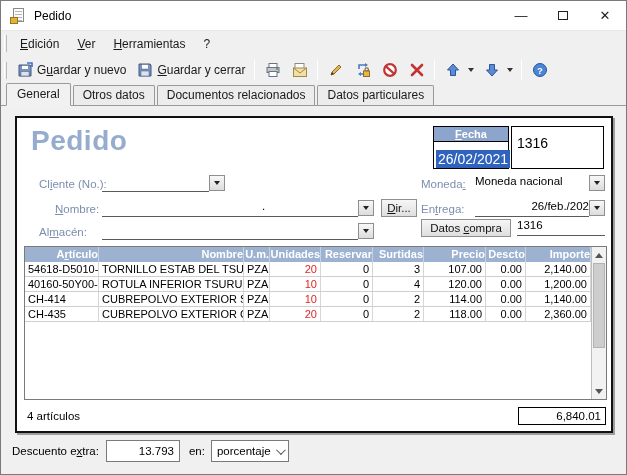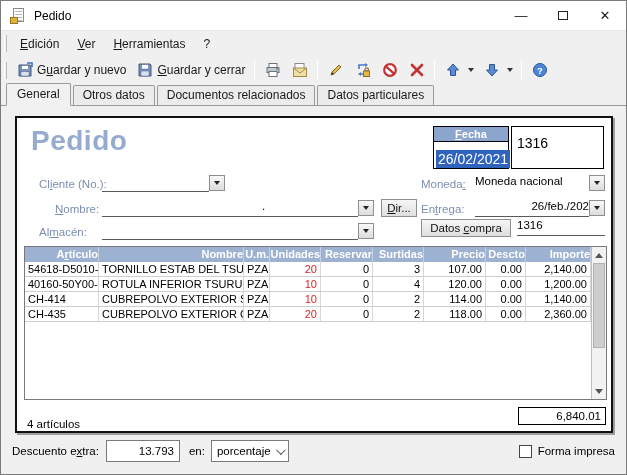--- a/index.html
+++ b/index.html
@@ -97,21 +97,21 @@
   .vs-arrow { position:absolute; left:0; width:14px; height:14px; display:flex; align-items:center;
               justify-content:center; }
   .vs-up { top:1px; } .vs-down { bottom:1px; }
   .tri-up { width:0; height:0; border-left:4px solid transparent; border-right:4px solid transparent;
             border-bottom:5px solid #555; }
   .tri-down { width:0; height:0; border-left:4px solid transparent; border-right:4px solid transparent;
               border-top:5px solid #555; }
   .vs-thumb { position:absolute; left:1px; top:16px; width:12px; height:85px; background:#CDCDCD;
               border:1px solid #b3b3b3; }
 
-  .items-count { position:absolute; left:10px; top:300px; font-size:11.5px; color:#000; }
+  .items-count { position:absolute; left:10px; top:292px; font-size:11.5px; color:#000; }
   .total-box { position:absolute; left:501px; top:289px; width:88px; height:18px;
                border:1px solid #000; font-size:11.5px; text-align:right; line-height:16px;
                padding-right:4px; background:#fff; }
 
   
   .bottombar { position:absolute; left:0; right:0; top:330px; height:30px; display:flex;
                align-items:center; padding:0 11px; background:#F0F0F0; }
   .bb-label { font-size:11.5px; color:#000; }
   .bb-input { width:74px; height:22px; border:1px solid #7a7a7a; background:#fff; font-size:11.5px;
               text-align:right; padding:0 5px; line-height:20px; margin-left:7px; }
@@ -409,19 +409,15 @@
 
     <div class="bottombar">
       <span class="bb-label"><span>Descuento e</span><span class="u">x</span><span>tra:</span></span>
       <div class="bb-input">13.793</div>
       <span class="bb-label bb-en">en:</span>
       <div class="bb-combo">
         <span>porcentaje</span>
         <span class="chev"></span>
       </div>
       <div class="bb-spacer"></div>
-      <div class="chk-group gap28">
-        <div class="chk"></div>
-        <span class="chk-label">Forma impresa</span>
-      </div>
     </div>
   </div>
 </div>
 
 </body></html>

